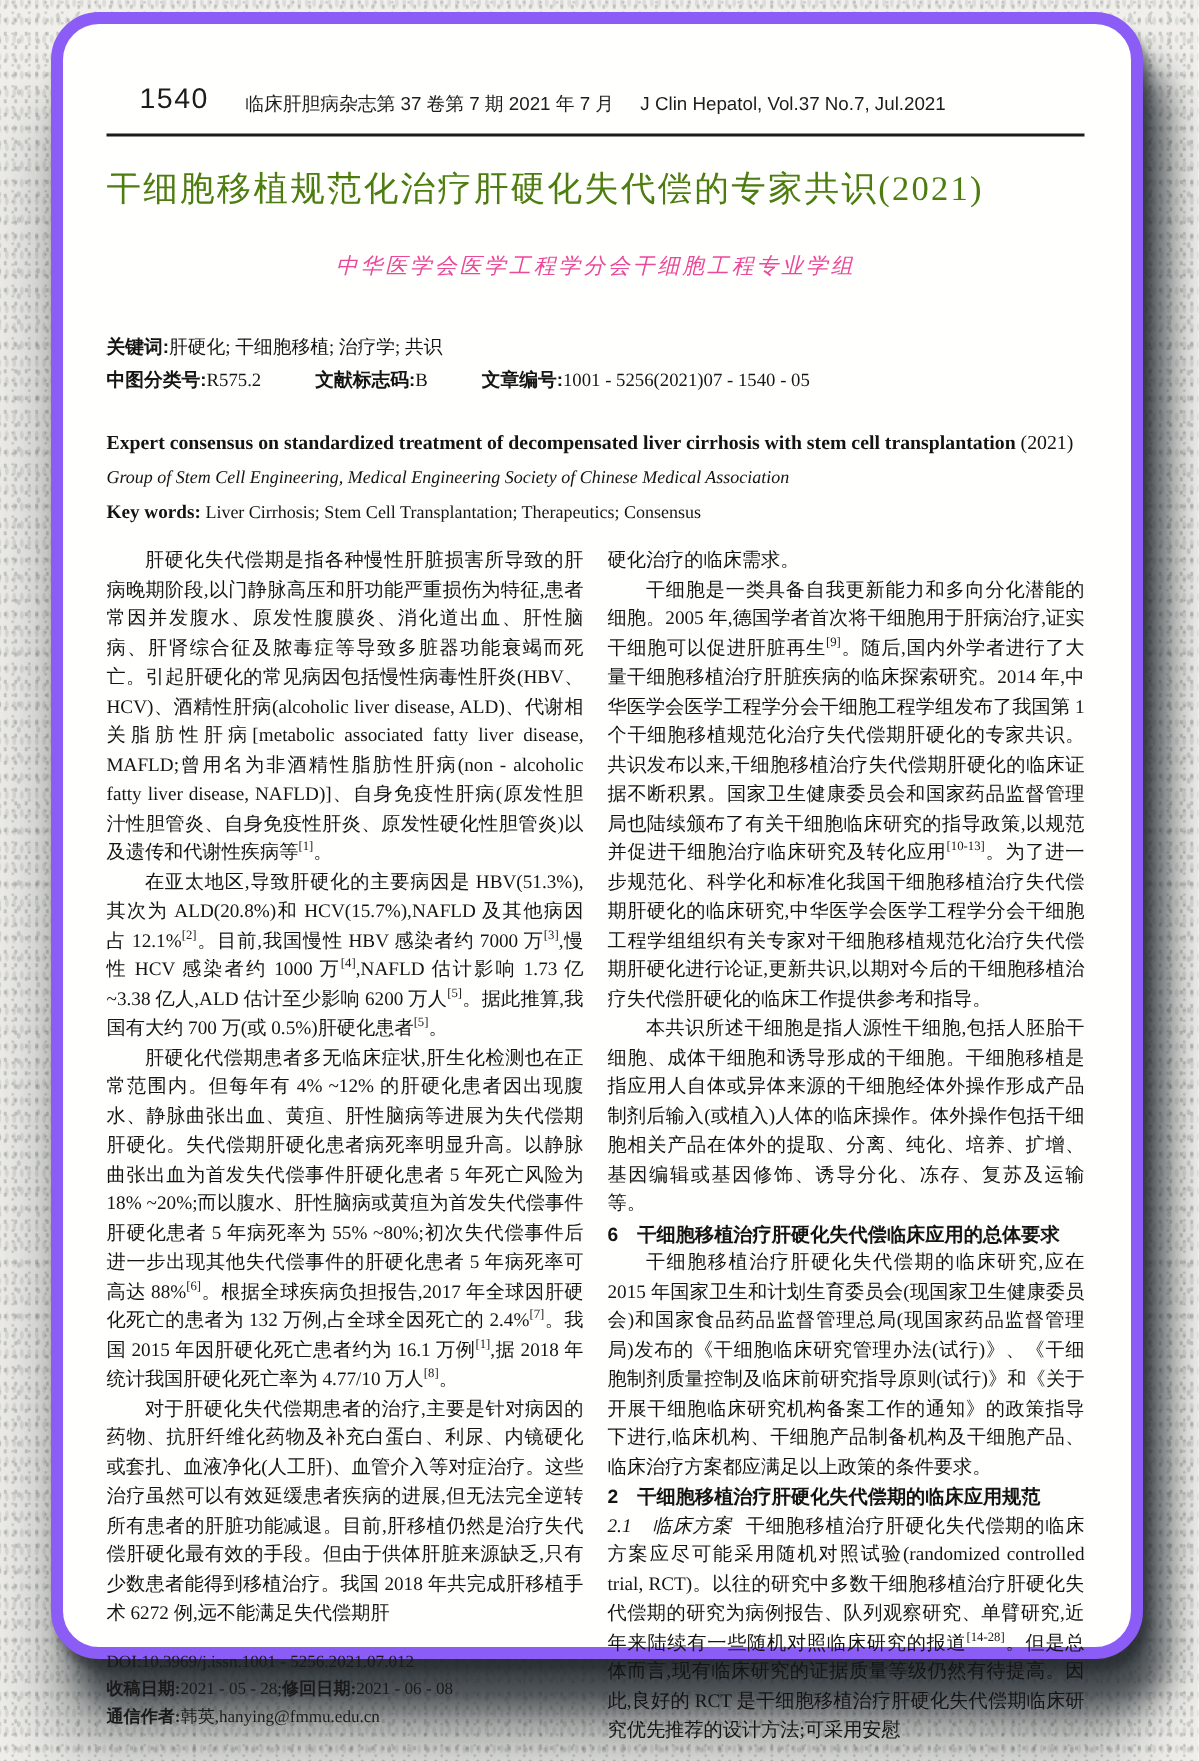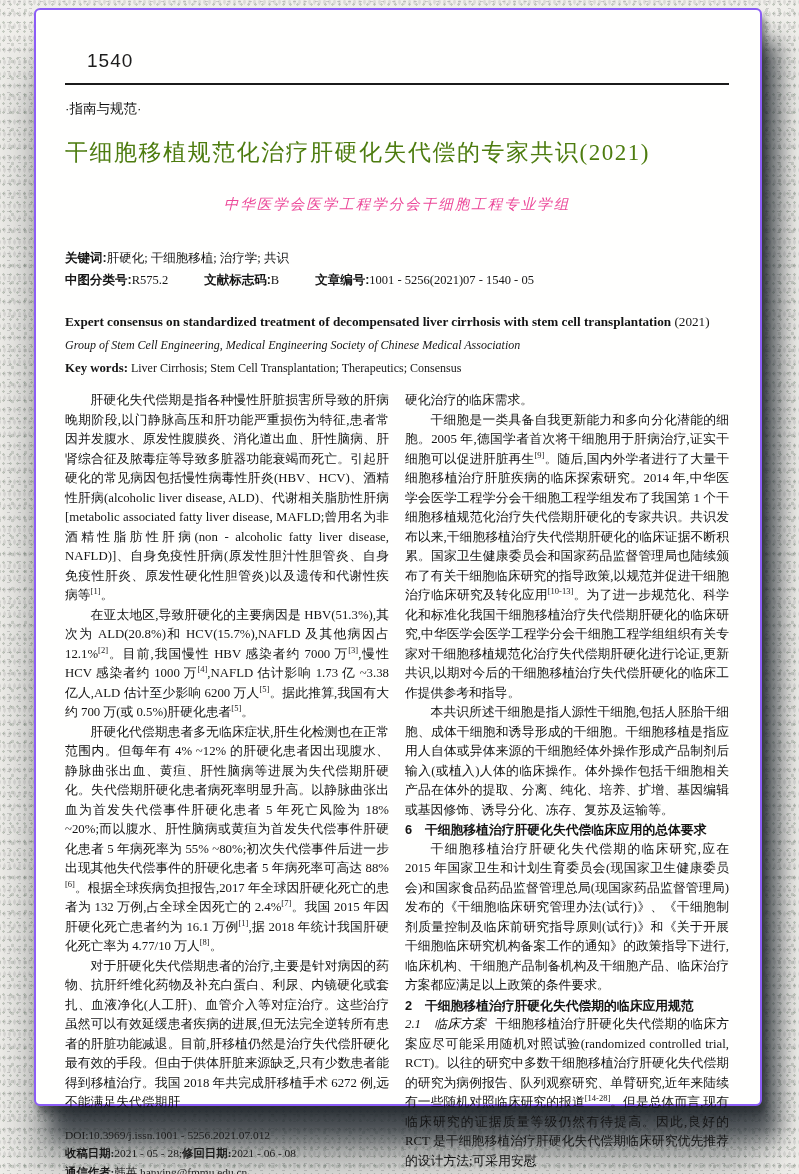--- a/index.html
+++ b/index.html
@@ -16,22 +16,22 @@
       radial-gradient(rgba(70,90,70,0.18) 1.3px, transparent 1.6px),
       radial-gradient(rgba(140,140,140,0.20) 1px, transparent 1.4px);
     background-size: 7px 9px, 11px 7px, 13px 17px, 5px 12px;
     background-position: 0 0, 3px 5px, 6px 2px, 2px 8px;
   }
   .page {
     position: absolute;
     left: 34px; top: 8px;
     width: 728px; height: 1098px;
     background: #fffffe;
-    border: 2px solid #8b5cf6;
-    border-radius: 6px;
+    border: 8px solid #8b5cf6;
+    border-radius: 32px;
     padding: 40px 31px 40px 29px;
     box-shadow:
       4px 8px 6px rgba(20,24,28,0.45),
       16px 32px 22px rgba(38,45,51,0.78),
       0 58px 46px rgba(38,45,51,0.42);
   }
   
   .running-head { position: relative; height: 24px; }
   .page-number {
     position: absolute; left: 22px; top: 0;
@@ -92,24 +92,27 @@
   .footnote .lbl { font-family: Liberation Serif, serif; font-weight: 700; }
   .footnote p { margin: 0; }
 </style>
 </head>
 <body>
 
 <div class="page">
 
   <div class="running-head">
     <span class="page-number">1540</span>
+    <span class="journal-line">
+      <span>临床肝胆病杂志第 37 卷第 7 期 2021 年 7 月</span>
+      <span class="en-part">J Clin Hepatol, Vol.37 No.7, Jul.2021</span>
+    </span>
   </div>
   <hr class="head-rule">
 
-  <div class="section-tag">·指南与规范·</div>
   <div class="article-title">干细胞移植规范化治疗肝硬化失代偿的专家共识(2021)</div>
   <div class="author-group">中华医学会医学工程学分会干细胞工程专业学组</div>
 
   <div class="meta-cn">
     <div>
       <span class="lbl">关键词:</span><span>肝硬化; 干细胞移植; 治疗学; 共识</span>
     </div>
     <div>
       <span class="lbl">中图分类号:</span><span>R575.2</span><span class="gap"></span><span class="lbl">文献标志码:</span><span>B</span><span class="gap"></span><span class="lbl">文章编号:</span><span>1001 - 5256(2021)07 - 1540 - 05</span>
     </div>

